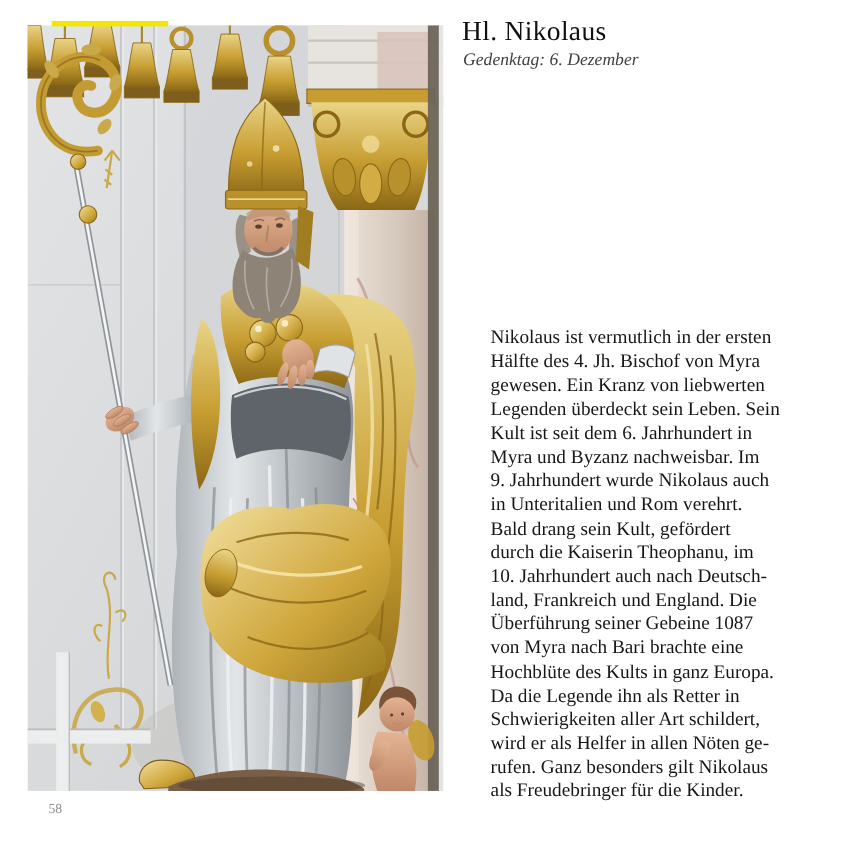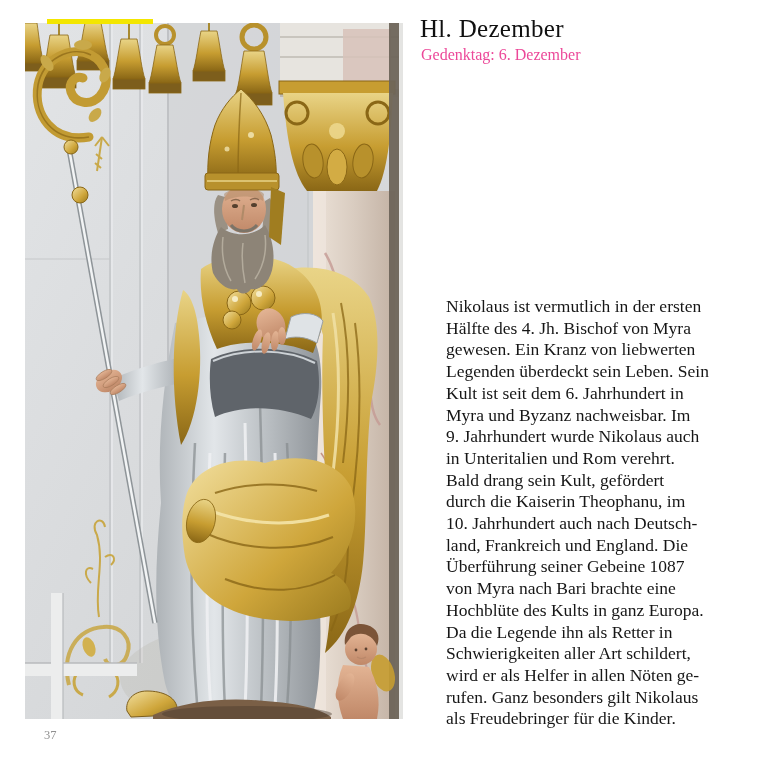--- a/index.html
+++ b/index.html
@@ -6,22 +6,22 @@
   body {
     width:768px; height:768px; background:#ffffff; position:relative;
     overflow:hidden; font-family:"Liberation Serif", serif; color:#151515;
   }
   .photo-frame { position:absolute; left:25px; top:23px; width:378px; height:696px; }
   .photo-frame svg { display:block; }
   .yellow-mark { position:absolute; left:47px; top:19px; width:106px; height:5px;
     background:#f3e600; }
   .page-title { position:absolute; left:420px; top:14px; font-size:25px;
     font-weight:400; letter-spacing:0.3px; color:#101010; line-height:30px; }
-  .page-subtitle { position:absolute; left:421px; top:46px; 
-    font-size:16px; color:#ec4899; line-height:18px; }
+  .page-subtitle { position:absolute; left:421px; top:46px; font-style:italic;
+    font-size:16px; color:#404040; line-height:18px; }
   .body-text { position:absolute; left:446px; top:296px; width:320px;
     font-size:17.5px; line-height:21.7px; color:#161616;
     white-space:pre-line; }
   .page-number { position:absolute; left:44px; top:728px; font-size:12.5px;
     color:#8f8f8f; }
 </style>
 </head>
 <body>
 
 <div class="photo-frame">
@@ -241,21 +241,21 @@
       <ellipse cx="79" cy="352" rx="9" ry="3.5" fill="url(#fleshG)" stroke="#a97b5c" stroke-width="0.7" transform="rotate(-32 79 352)"></ellipse>
       <ellipse cx="86" cy="359" rx="9" ry="3.5" fill="url(#fleshG)" stroke="#a97b5c" stroke-width="0.7" transform="rotate(-32 86 359)"></ellipse>
       <ellipse cx="93" cy="366" rx="9" ry="3.5" fill="url(#fleshG)" stroke="#a97b5c" stroke-width="0.7" transform="rotate(-32 93 366)"></ellipse>
     </g>
   </g>
 </svg>
 </div>
 
 <div class="yellow-mark"></div>
 
-<h1 class="page-title" style="margin:0; font-size:25px;">Hl. Dezember</h1>
+<h1 class="page-title" style="margin:0; font-size:25px;">Hl. Nikolaus</h1>
 <div class="page-subtitle">Gedenktag: 6. Dezember</div>
 <div class="body-text">Nikolaus ist vermutlich in der ersten
 Hälfte des 4. Jh. Bischof von Myra
 gewesen. Ein Kranz von liebwerten
 Legenden überdeckt sein Leben. Sein
 Kult ist seit dem 6. Jahrhundert in
 Myra und Byzanz nachweisbar. Im
 9. Jahrhundert wurde Nikolaus auch
 in Unteritalien und Rom verehrt.
 Bald drang sein Kult, gefördert
@@ -263,13 +263,13 @@
 10. Jahrhundert auch nach Deutsch-
 land, Frankreich und England. Die
 Überführung seiner Gebeine 1087
 von Myra nach Bari brachte eine
 Hochblüte des Kults in ganz Europa.
 Da die Legende ihn als Retter in
 Schwierigkeiten aller Art schildert,
 wird er als Helfer in allen Nöten ge-
 rufen. Ganz besonders gilt Nikolaus
 als Freudebringer für die Kinder.</div>
-<div class="page-number">37</div>
+<div class="page-number">58</div>
 
 </body></html>

